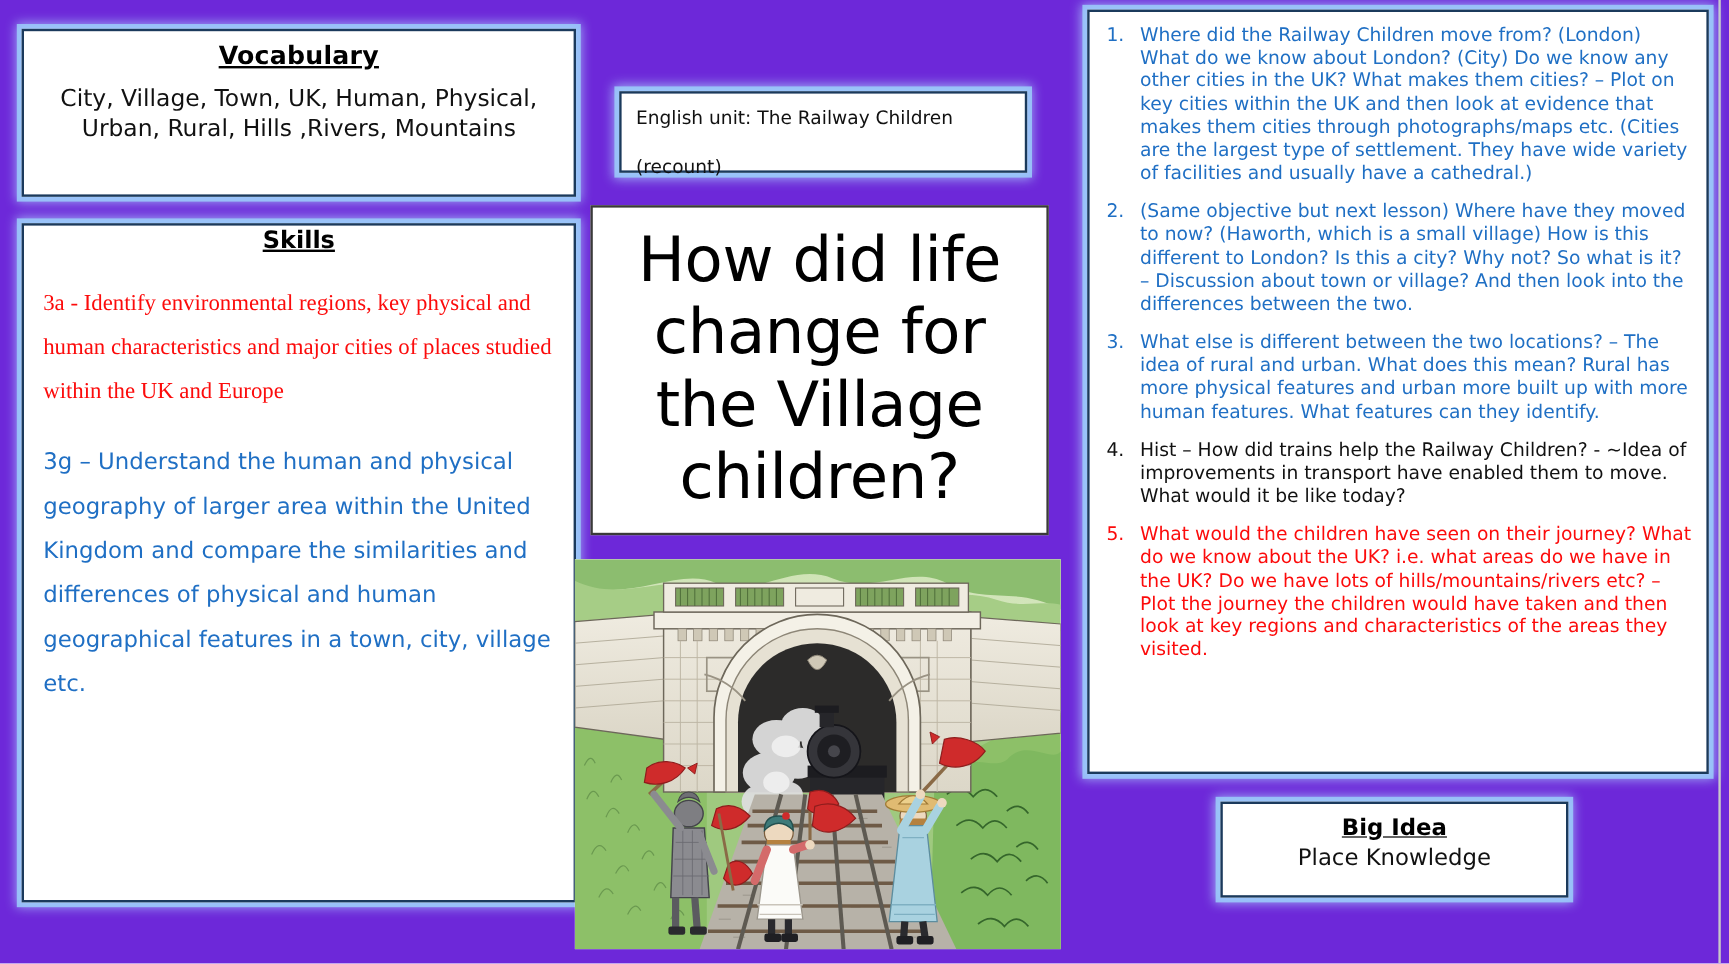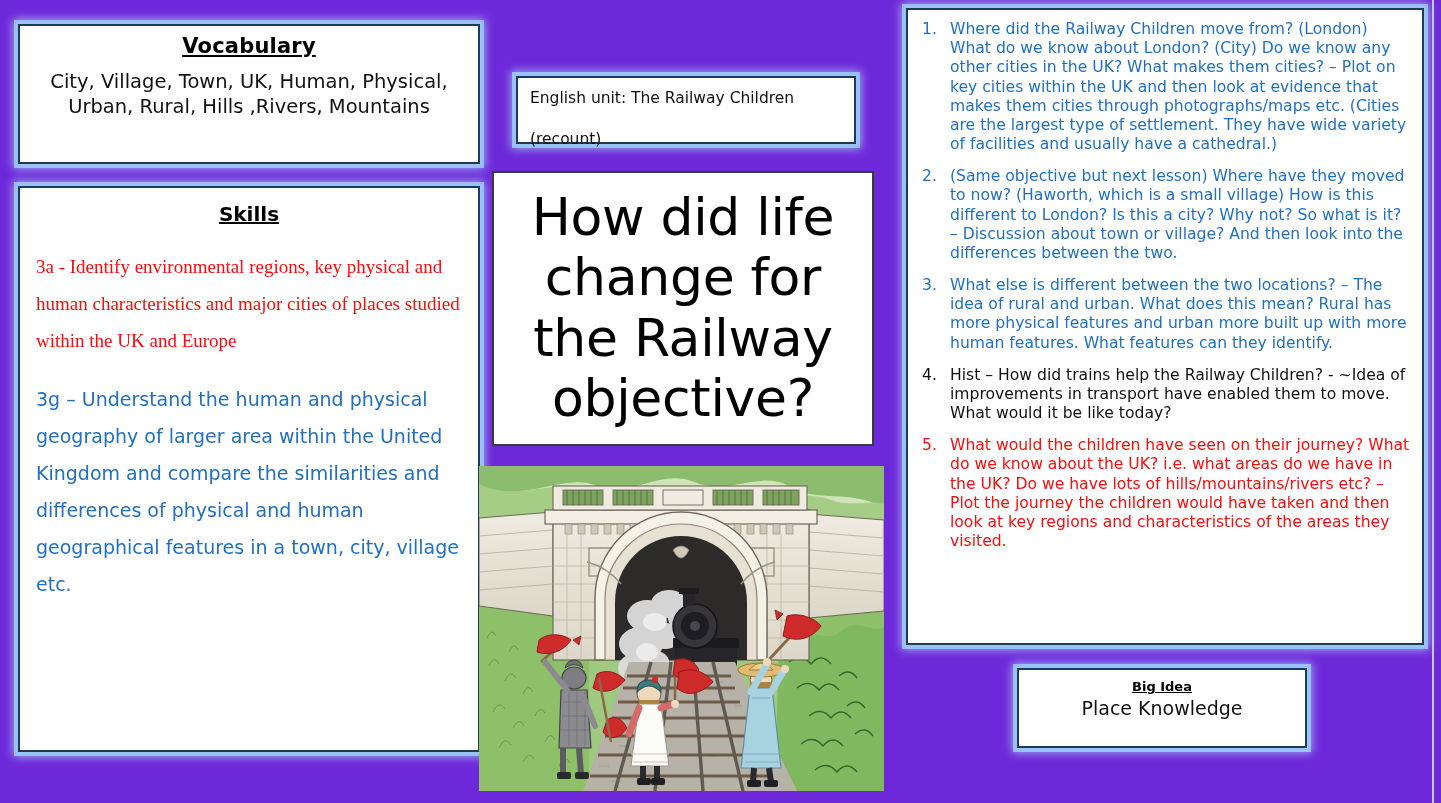--- a/index.html
+++ b/index.html
@@ -61,21 +61,21 @@
     margin-top: 12px;
     padding: 0 16px;
     text-align: center;
     font-size: 19.5px;
     line-height: 1.28;
     color: #111111;
   }
 
   
   #skills-box { left: 18px; top: 186px; width: 462px; height: 566px; }
-  #skills-box .hdr { font-size: 20px; margin-top: 14px; }
+  #skills-box .hdr { font-size: 20px; }
   #skills-subhead {
     margin: 28px 0 0 16px;
     font-size: 19px;
     font-weight: bold;
     text-decoration: underline;
     color: #000000;
   }
   .skill-para {
     margin: 22px 0 0 16px;
     padding-right: 10px;
@@ -139,21 +139,21 @@
     top: 0;
     width: 24px;
     text-align: left;
   }
   .k-blue  { color: #1f6fc4; }
   .k-black { color: #111111; }
   .k-red   { color: #fc0b0b; }
 
   
   #bigidea-box { left: 1017px; top: 668px; width: 290px; height: 80px; }
-  #bigidea-box .hdr { font-size: 13px; margin-top: 9px; }
+  #bigidea-box .hdr { font-size: 19px; margin-top: 9px; }
   #bigidea-value {
     text-align: center;
     margin-top: 3px;
     font-size: 19px;
     color: #111111;
   }
 </style>
 </head>
 <body>
 
@@ -171,21 +171,21 @@
     <div class="skill-para skill-red">3a - Identify environmental regions, key physical and human characteristics and major cities of places studied within the UK and Europe</div>
     <div class="skill-para skill-blue">3g – Understand the human and physical geography of larger area within the United Kingdom and compare the similarities and differences of physical and human geographical features in a town, city, village etc.</div>
   </div>
 
   <div class="gbox" id="english-box">
     <div class="eng-line l1">English unit: The Railway Children</div>
     <div class="eng-line l2">(recount)</div>
   </div>
 
   <div class="plainbox" id="question-box">
-    <div id="question-text">How did life change for the Railway objective?</div>
+    <div id="question-text">How did life change for the Village children?</div>
   </div>
 
   <div id="illustration">
     <svg width="405" height="325" viewBox="0 0 405 325" xmlns="http://www.w3.org/2000/svg">
       <defs>
         <linearGradient id="skyg" x1="0" y1="0" x2="0" y2="1">
           <stop offset="0" stop-color="#cfe3b5"></stop>
           <stop offset="1" stop-color="#eaf2e0"></stop>
         </linearGradient>
         <linearGradient id="stoneg" x1="0" y1="0" x2="0" y2="1">

